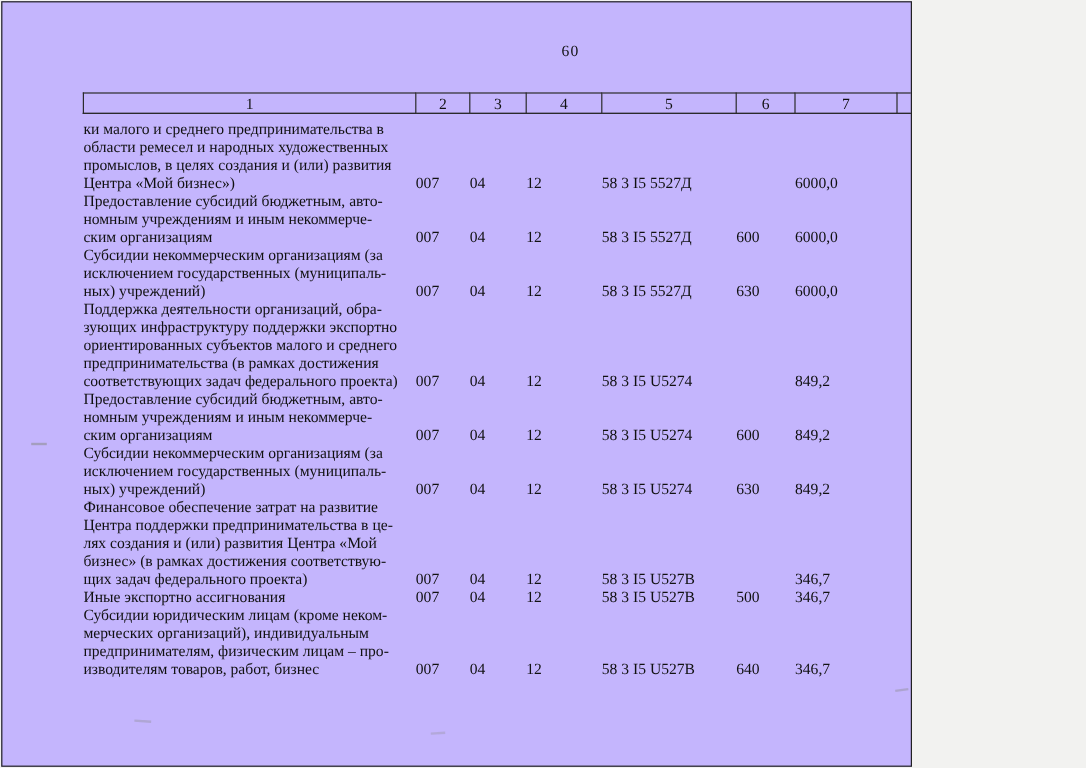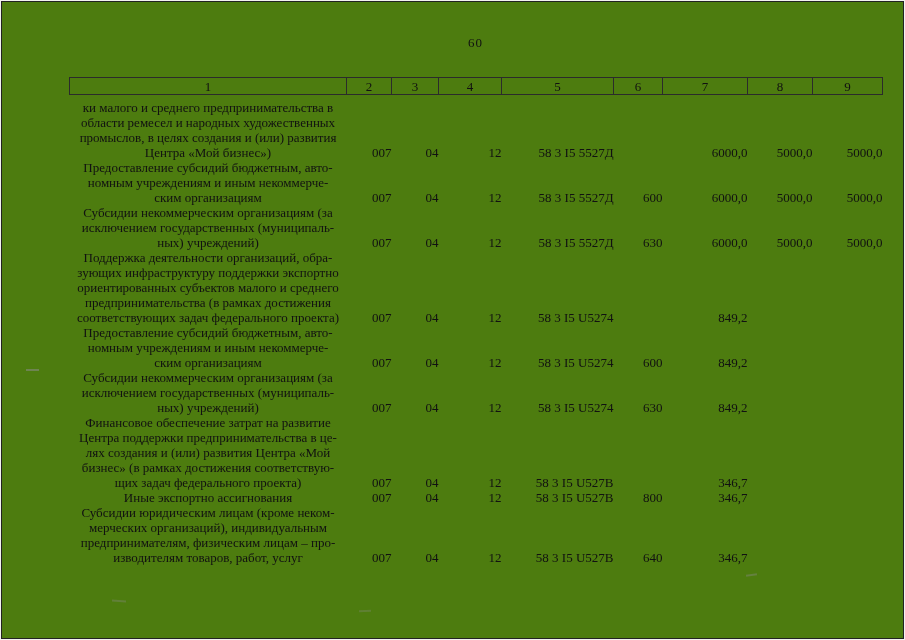--- a/index.html
+++ b/index.html
@@ -4,24 +4,24 @@
 <style>
   * { margin: 0; padding: 0; box-sizing: border-box; }
   html, body { width: 905px; height: 640px; }
   body {
     background: #f2f2f0;
     font-family: "Liberation Serif", serif;
     color: #111;
   }
   .page {
     position: relative;
-    width: 903px;
+    width: 759px;
     height: 638px;
     margin: 1px;
-    background: #4d7c0f;
+    background: #c4b5fd;
     border: 1px solid #222;
     overflow: hidden;
   }
   .page-number {
     position: absolute;
     top: 33px;
     left: 67px;
     width: 813px;
     text-align: center;
     font-size: 13px;
@@ -49,26 +49,26 @@
     line-height: 15px;
   }
   table.budget tbody td {
     padding: 0;
     vertical-align: bottom;
     line-height: 15px;
     font-size: 13px;
   }
   table.budget tbody tr:first-child td { padding-top: 5px; }
   td.col0 {
-    text-align: center;
+    text-align: left;
     white-space: pre-line;
     padding-right: 4px;
   }
-  td.col1, td.col2, td.col3, td.col4, td.col5 { text-align: right; }
-  td.col6 { text-align: right; padding-right: 6px; }
+  td.col1, td.col2, td.col3, td.col4, td.col5 { text-align: left; }
+  td.col6 { text-align: left; padding-right: 6px; }
   td.col7 { text-align: right; padding-right: 8px; }
   td.col8 { text-align: right; padding-right: 9px; }
 
   
   .mark {
     position: absolute;
     background: #8a8a8a;
     opacity: 0.55;
   }
   .mark-left-dash   { left: 24px;  top: 367px; width: 13px; height: 2px; }
@@ -205,30 +205,30 @@
             <td class="col6">346,7</td>
             <td class="col7"></td>
             <td class="col8"></td>
           </tr>
           <tr>
             <td class="col0">Иные экспортно ассигнования</td>
             <td class="col1">007</td>
             <td class="col2">04</td>
             <td class="col3">12</td>
             <td class="col4">58 3 I5 U527В</td>
-            <td class="col5">800</td>
+            <td class="col5">500</td>
             <td class="col6">346,7</td>
             <td class="col7"></td>
             <td class="col8"></td>
           </tr>
           <tr>
             <td class="col0">Субсидии юридическим лицам (кроме неком-
 мерческих организаций), индивидуальным
 предпринимателям, физическим лицам – про-
-изводителям товаров, работ, услуг</td>
+изводителям товаров, работ, бизнес</td>
             <td class="col1">007</td>
             <td class="col2">04</td>
             <td class="col3">12</td>
             <td class="col4">58 3 I5 U527В</td>
             <td class="col5">640</td>
             <td class="col6">346,7</td>
             <td class="col7"></td>
             <td class="col8"></td>
           </tr>
         </tbody>

